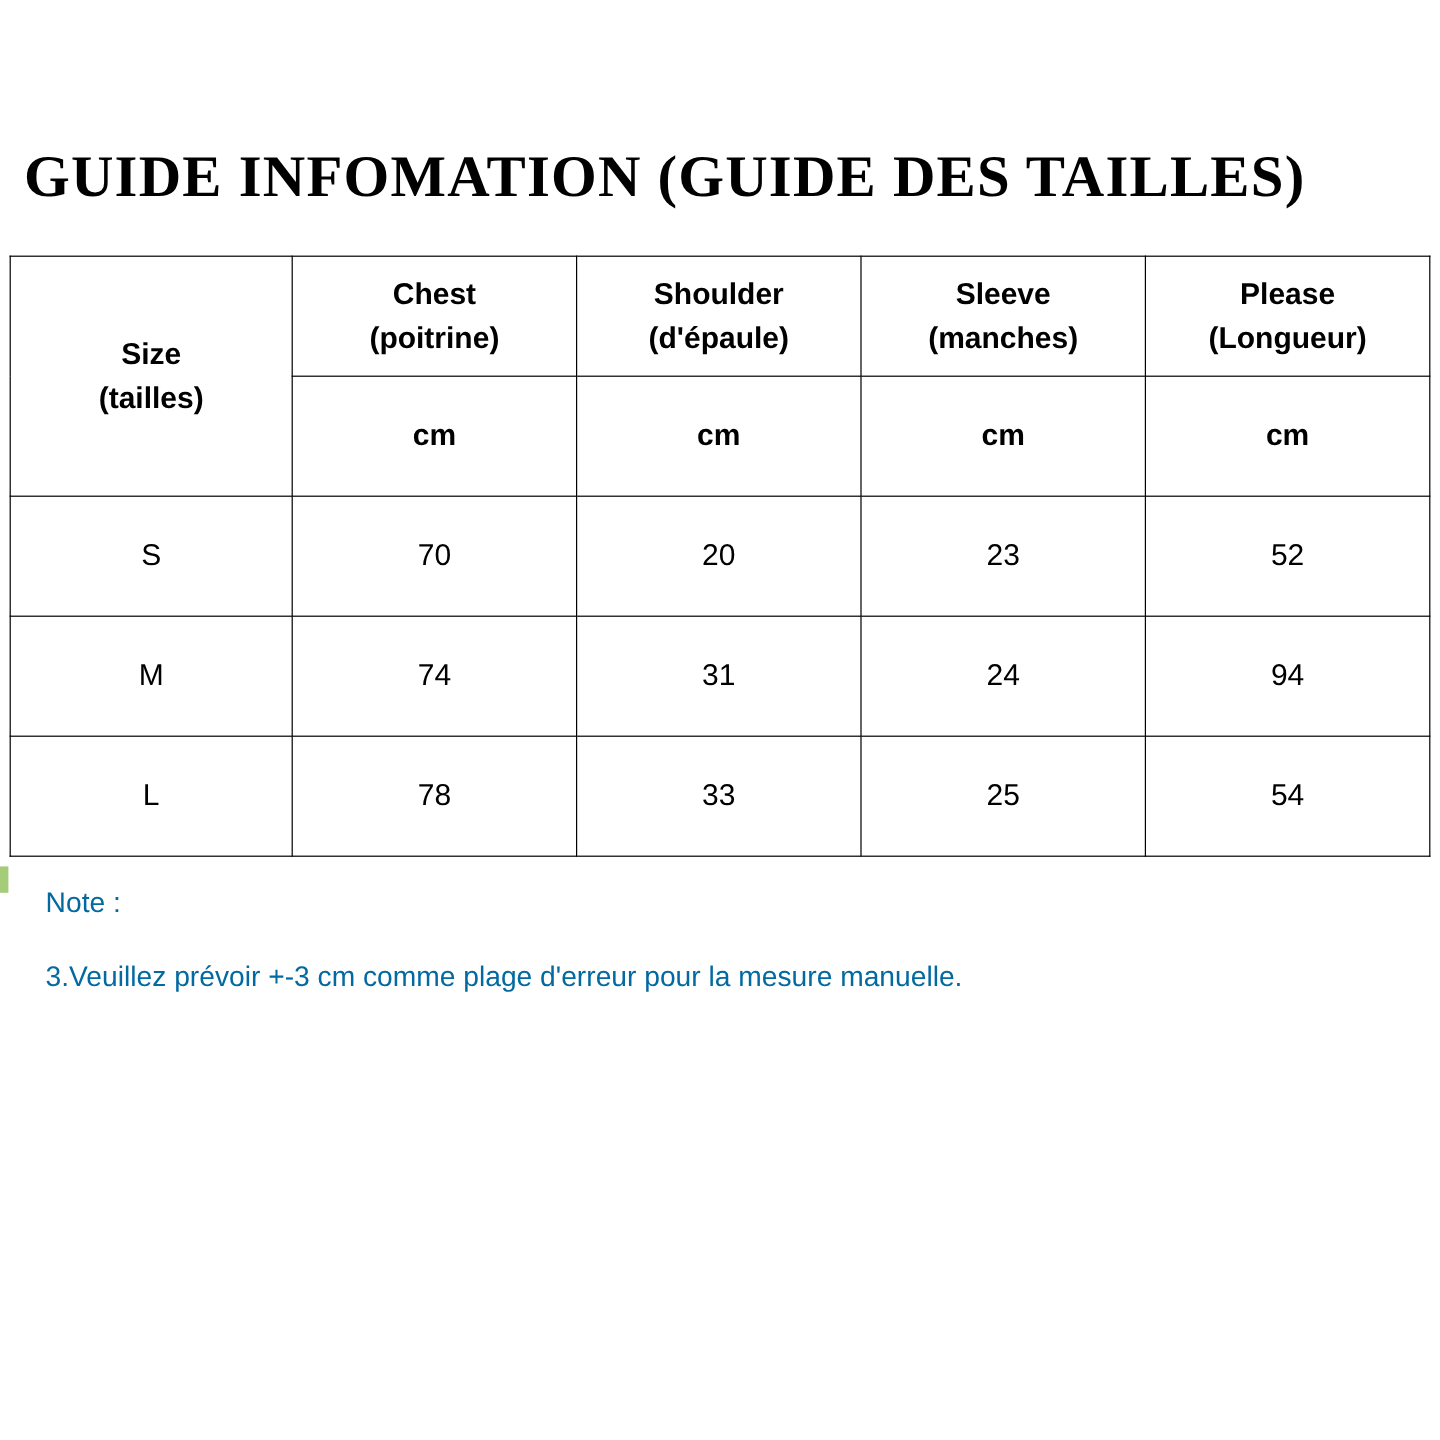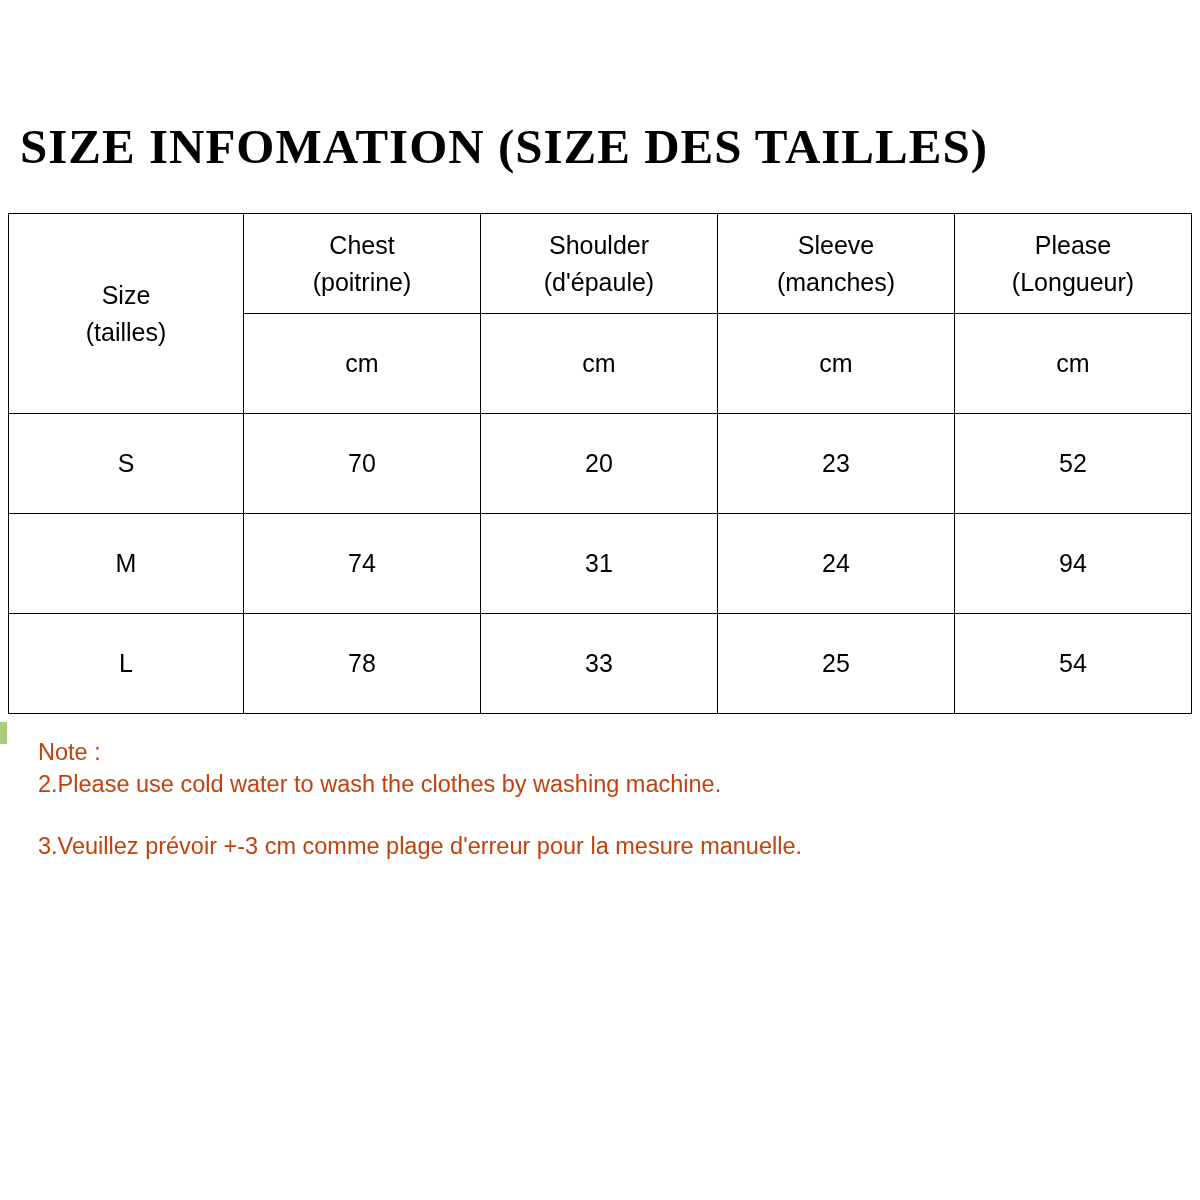--- a/index.html
+++ b/index.html
@@ -32,50 +32,50 @@
   }
   table.size-table td {
     border: 1px solid #000;
     text-align: center;
     vertical-align: middle;
     font-size: 25px;
     height: 99px;
     padding: 0;
   }
   col.c0 { width: 235px; }
-  .b { font-weight: normal; }
+  .b { font-weight: bold; }
   .twoline { white-space: pre-line; line-height: 1.45; }
 
   .green-mark {
     position: absolute;
     left: 0;
     top: 722px;
     width: 7px;
     height: 22px;
     background: #8fbf57;
     opacity: 0.8;
   }
 
   .notes {
-    color: #c2410c;
+    color: #0369a1;
     font-size: 23.5px;
     line-height: 32px;
     margin: 22px 0 0 38px;
     width: 1140px;
   }
   .note-heading { margin-left: 18px; margin-bottom: 0; }
   .notes p { margin: 0; }
   .block-gap { height: 30px; }
 </style>
 </head>
 <body>
 
 <div class="page">
 
-  <h1 class="title">SIZE INFOMATION (SIZE DES TAILLES)</h1>
+  <h1 class="title">GUIDE INFOMATION (GUIDE DES TAILLES)</h1>
 
   <table class="size-table">
     <colgroup>
       <col class="c0">
         <col>
         <col>
         <col>
         <col>
     </colgroup>
     <tbody>
@@ -118,18 +118,17 @@
         <td>25</td>
         <td>54</td>
       </tr>
     </tbody>
   </table>
 
   <div class="green-mark"></div>
 
   <div class="notes">
     <p class="note-heading">Note :</p>
-    <p>2.Please use cold water to wash the clothes by washing machine.</p>
     <div class="block-gap"></div>
     <p>3.Veuillez prévoir +-3 cm comme plage d'erreur pour la mesure manuelle.</p>
   </div>
 
 </div>
 
 </body></html>

